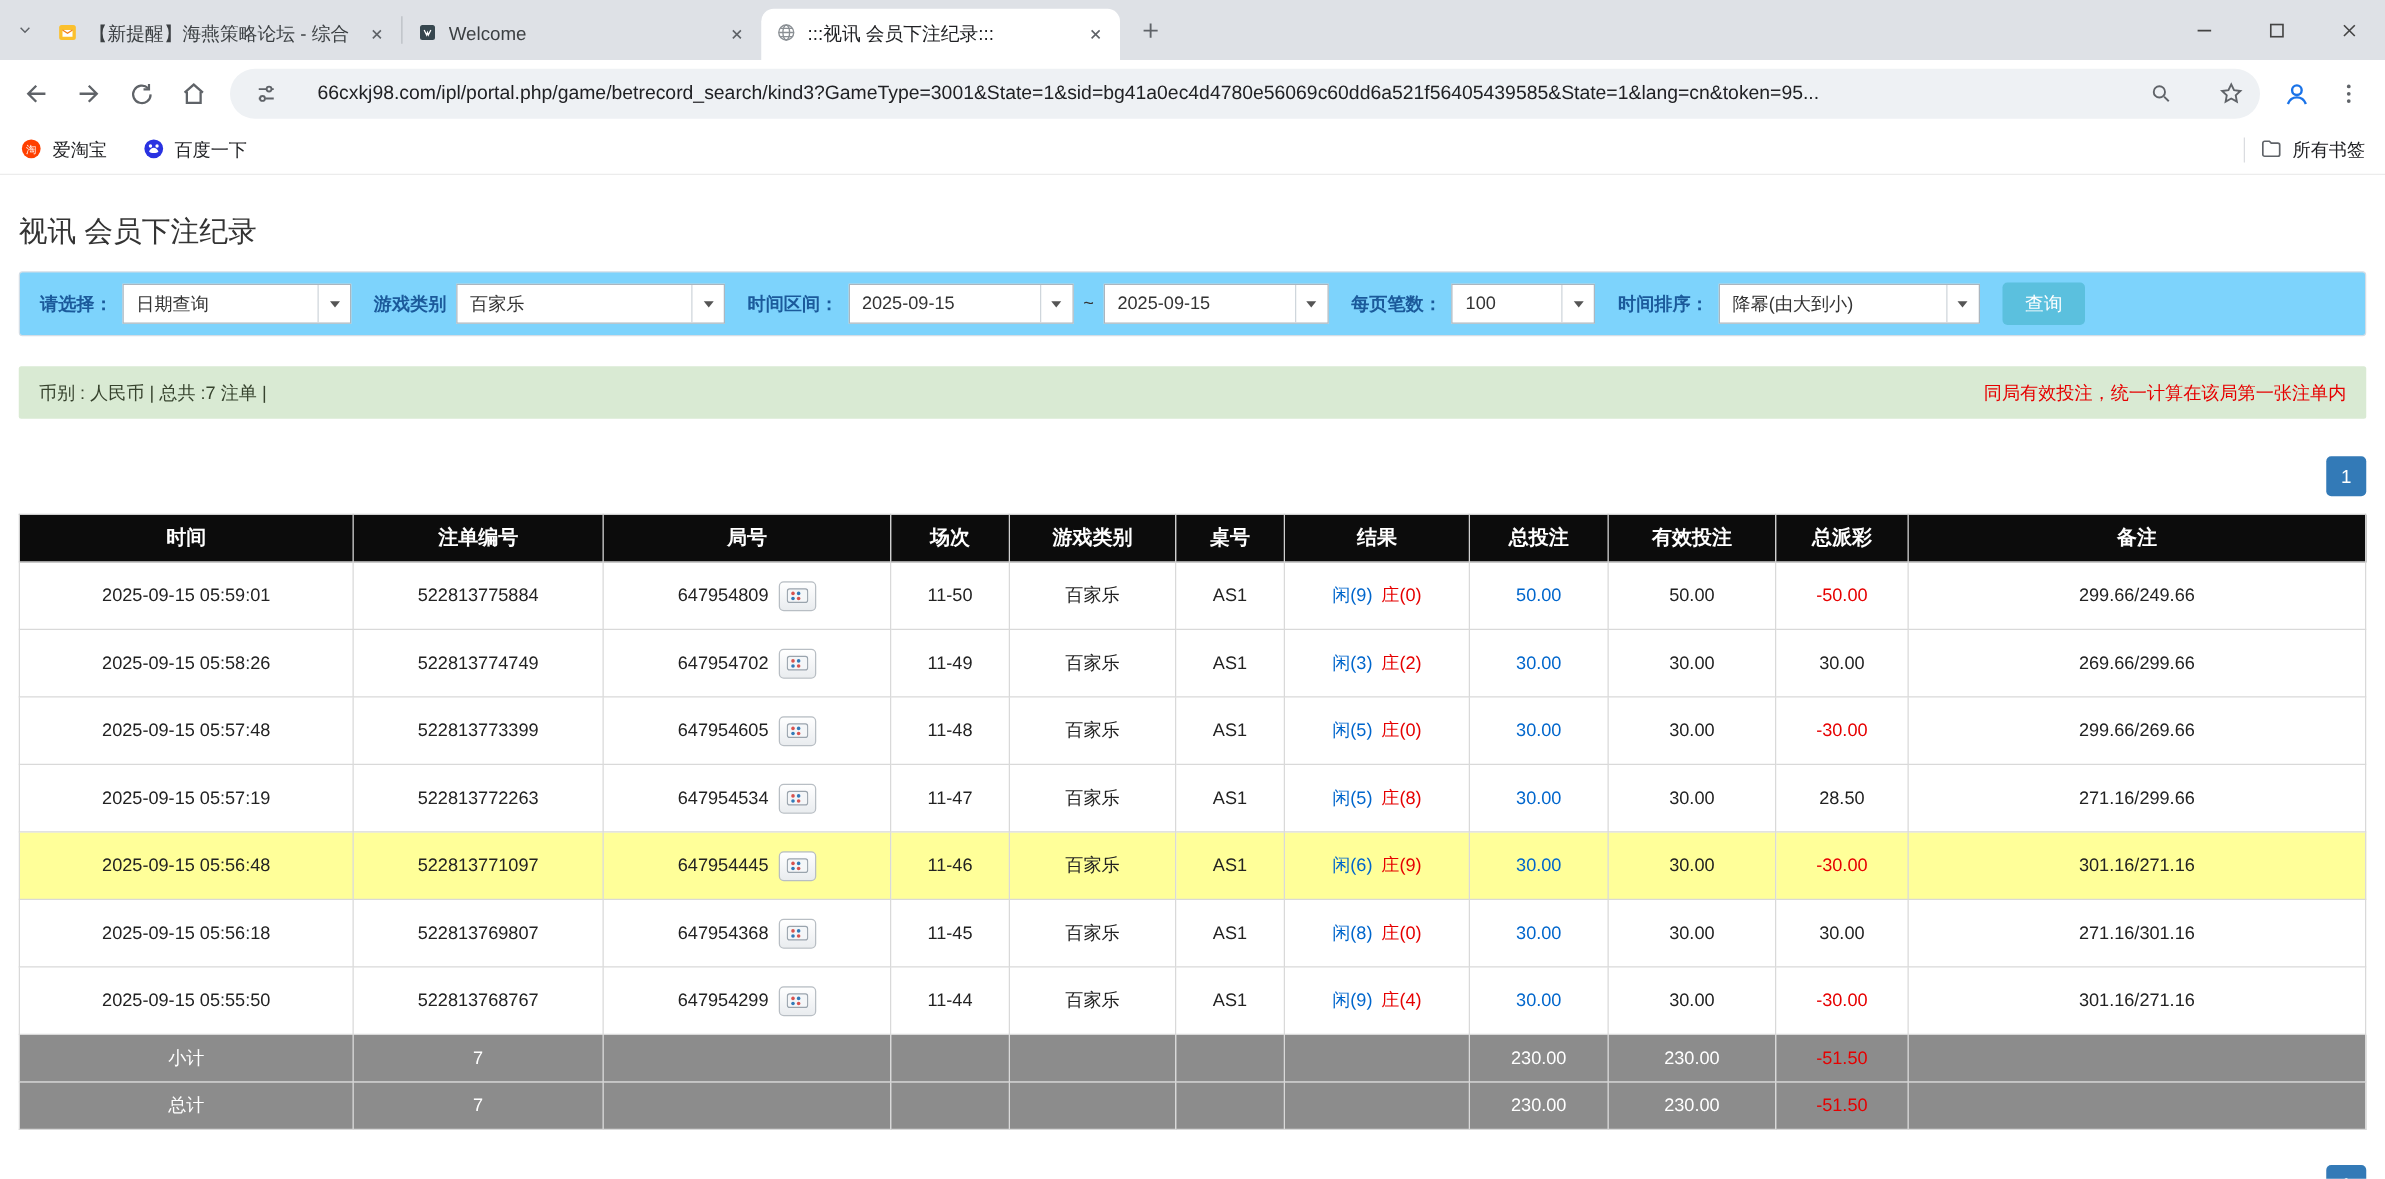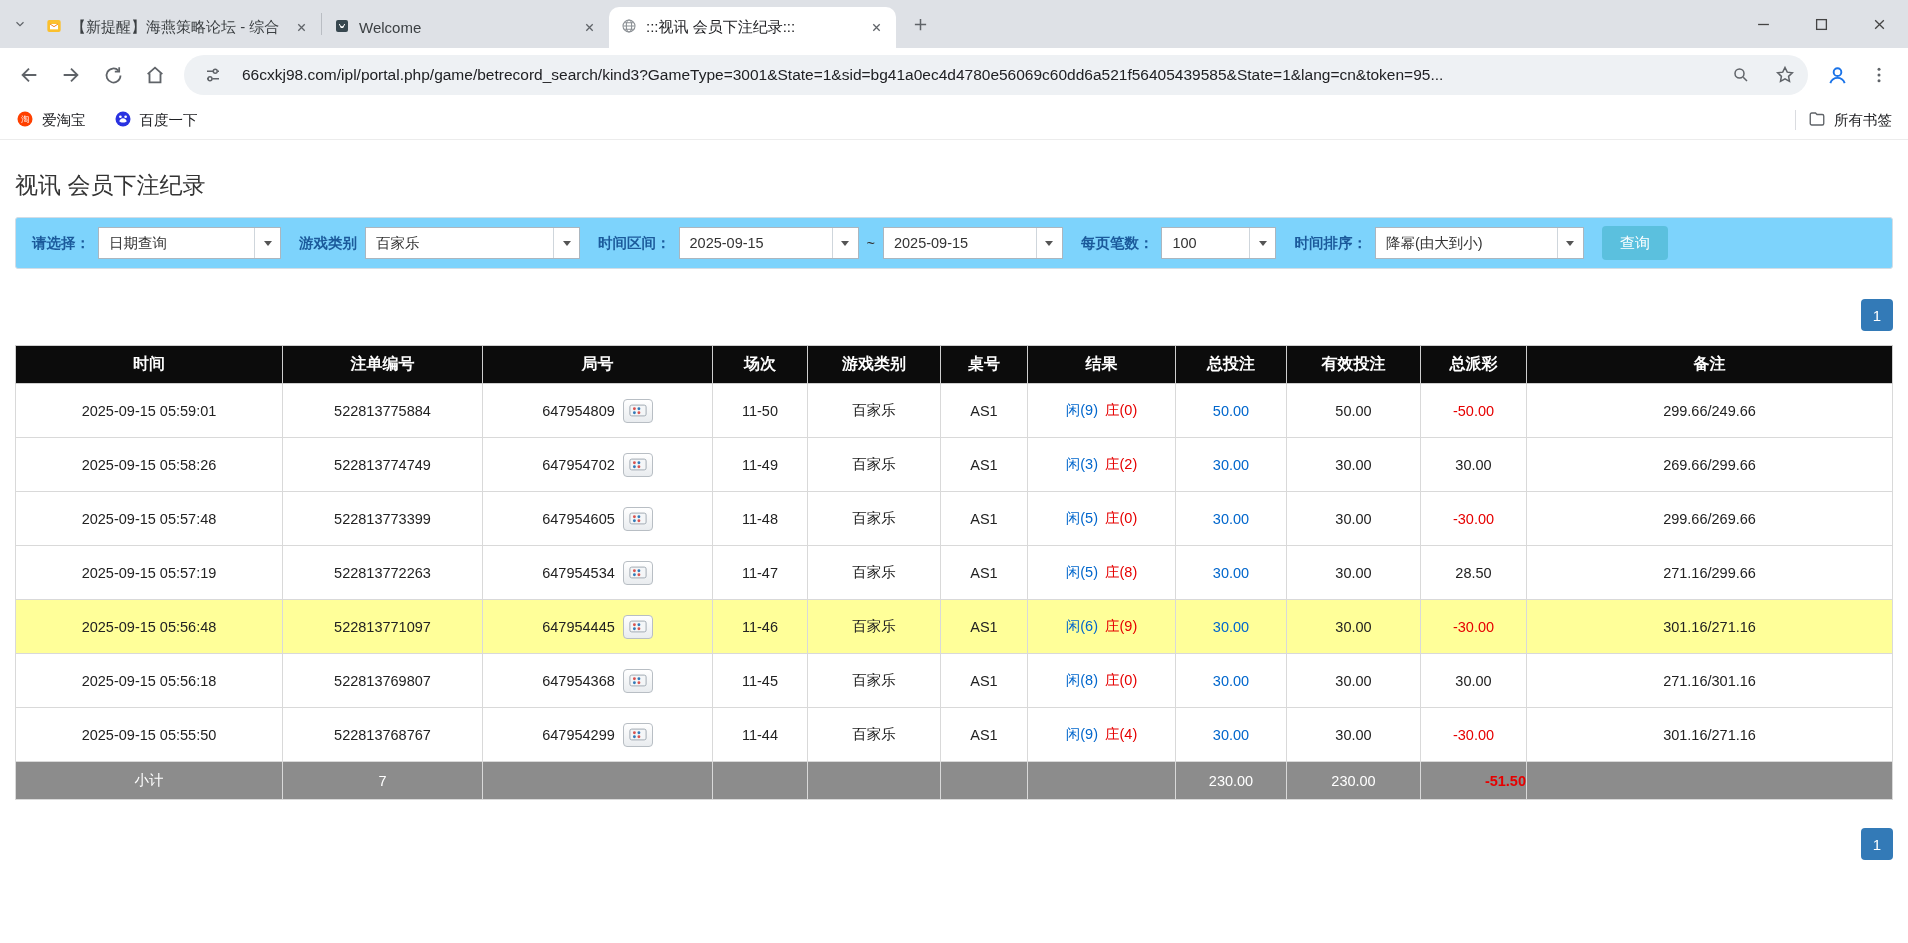--- a/index.html
+++ b/index.html
@@ -13,21 +13,21 @@
   .tab.active { background:#fff; border-radius:10px 10px 0 0; color:#202124; }
   .tab .tab-title { flex:1; white-space:nowrap; overflow:hidden; }
   .tab-close { width:20px; height:20px; display:flex; align-items:center; justify-content:center; border-radius:50%; cursor:pointer; flex:0 0 auto; }
   .tab-divider { width:1px; height:22px; background:#9aa0a6; opacity:.55; align-self:center; }
   .new-tab-btn { align-self:center; width:32px; height:32px; margin-left:8px; display:flex; align-items:center; justify-content:center; border-radius:50%; cursor:pointer; }
   .win-controls { position:absolute; right:0; top:0; height:48px; display:flex; }
   .win-btn { width:58px; height:100%; display:flex; align-items:center; justify-content:center; cursor:pointer; }
 
   .navbar { height:54px; background:#fff; display:flex; align-items:center; padding:0 10px; gap:4px; }
   .nav-btn { width:38px; height:38px; border-radius:50%; display:flex; align-items:center; justify-content:center; cursor:pointer; flex:0 0 auto; }
-  .omnibox { flex:1; min-width:0; height:40px; background:#eef1f4; border-radius:20px; display:flex; align-items:center; gap:14px; padding:0 8px 0 14px; margin:0 6px; cursor:text; }
+  .omnibox { flex:1; min-width:0; height:40px; background:#eef1f4; border-radius:20px; display:flex; align-items:center; gap:26px; padding:0 8px 0 14px; margin:0 6px; cursor:text; }
   .omnibox .url-text { flex:1; min-width:0; font-size:15.5px; color:#202124; white-space:nowrap; overflow:hidden; }
   .omni-icon { width:30px; height:30px; display:flex; align-items:center; justify-content:center; border-radius:50%; cursor:pointer; flex:0 0 auto; }
 
   .bookmarks { height:38px; background:#fff; display:flex; align-items:center; gap:28px; padding:0 16px; font-size:14.5px; color:#202124; border-bottom:1px solid #ececec; }
   .bm-item { display:flex; align-items:center; gap:8px; cursor:pointer; }
   .bm-right { margin-left:auto; display:flex; align-items:flex-start; gap:12px; }
   .vert-div { width:1px; height:20px; background:#dadce0; }
 
   
   .content { padding:0 15px; background:#fff; }
@@ -56,21 +56,21 @@
   .records th { background:#0c0c0c; color:#fff; font-weight:bold; font-size:16px; height:38px; border:1px solid #cfcfcf; }
   .records td { border:1px solid #d9d9d9; height:54px; background:#fff; }
   .records tr.highlight td { background:#ffff99; }
   .blue-text { color:#0066cc; }
   .red-text { color:#e60000; }
   .neg { color:#e60000; }
   .round-wrap { display:flex; align-items:center; justify-content:center; gap:8px; }
   .roadmap-btn { width:30px; height:24px; border:1px solid #b8bec4; border-radius:4px; background:linear-gradient(#ffffff,#e9ecef); display:flex; align-items:center; justify-content:center; cursor:pointer; }
   .result-wrap { display:flex; align-items:center; justify-content:center; gap:7px; }
   tr.tfoot-row td { background:#8c8c8c; color:#fff; height:38px; }
-  tr.tfoot-row td.neg-red.neg { color:#e60000; font-weight:bold;text-align:right; }
+  tr.tfoot-row td.neg-red.neg { color:#e60000; font-weight:normal; }
 </style>
 </head>
 <body>
 
 <div class="tabstrip">
   <div class="tab-search-btn">
     <svg width="14" height="14" viewBox="0 0 24 24">
         <path d="M6 9l6 6 6-6" fill="none" stroke="#5f6368" stroke-width="2"></path>
       </svg>
   </div>
@@ -297,20 +297,24 @@
     <div class="select w-sort">
       <span class="val">降幂(由大到小)</span>
       <span class="arrow-box">
           <span class="caret"></span>
         </span>
     </div>
 
     <button class="search-btn">查询</button>
   </div>
 
+  <div class="summary">
+    <span class="summary-left">币别 : 人民币 | 总共 :7 注单 |</span>
+    <span class="summary-right">同局有效投注，统一计算在该局第一张注单内</span>
+  </div>
 
   <div class="pager">
     <div class="page-btn">1</div>
   </div>
 
   <table class="records">
     <colgroup>
       <col style="width:267px">
         <col style="width:200px">
         <col style="width:230px">
@@ -563,20 +567,33 @@
         <td></td>
         <td></td>
         <td></td>
         <td></td>
         <td></td>
         <td>230.00</td>
         <td>230.00</td>
         <td class="neg-red neg">-51.50</td>
         <td></td>
       </tr>
+      <tr class="tfoot-row">
+        <td>总计</td>
+        <td>7</td>
+        <td></td>
+        <td></td>
+        <td></td>
+        <td></td>
+        <td></td>
+        <td>230.00</td>
+        <td>230.00</td>
+        <td class="neg-red neg">-51.50</td>
+        <td></td>
+      </tr>
     </tbody>
   </table>
 
   <div class="pager bottom">
     <div class="page-btn">1</div>
   </div>
 
 </div>
 
 </body></html>

